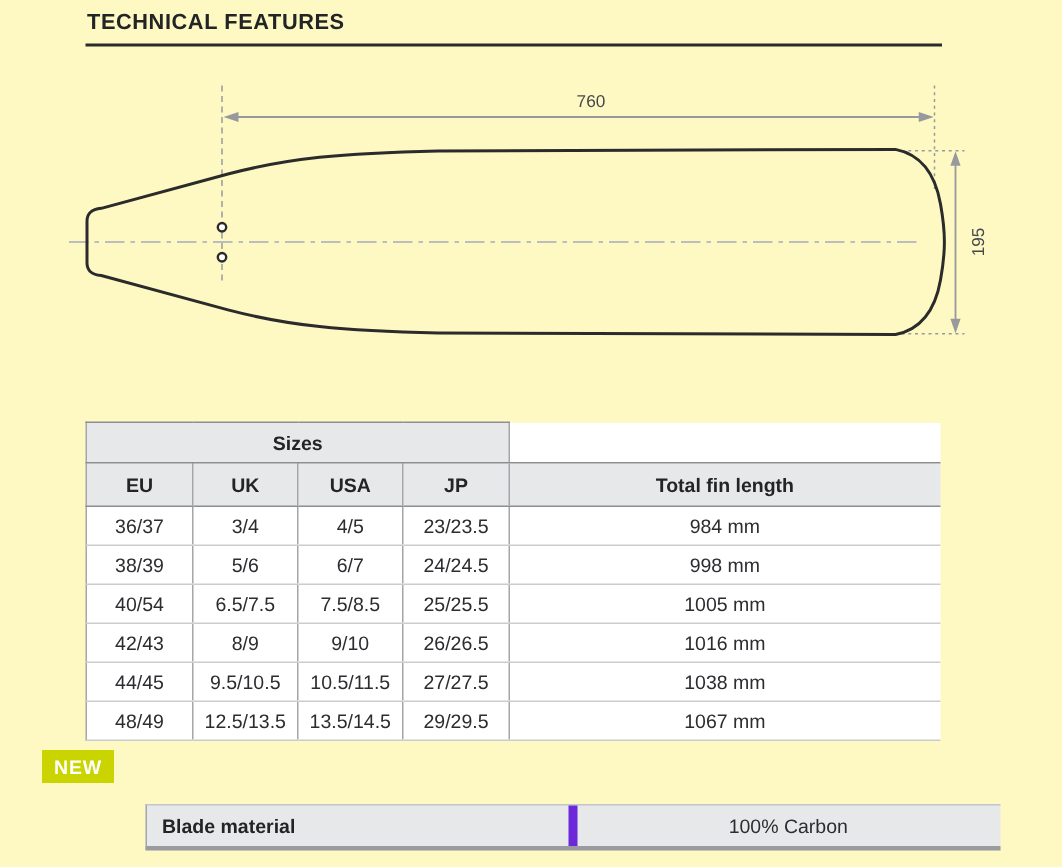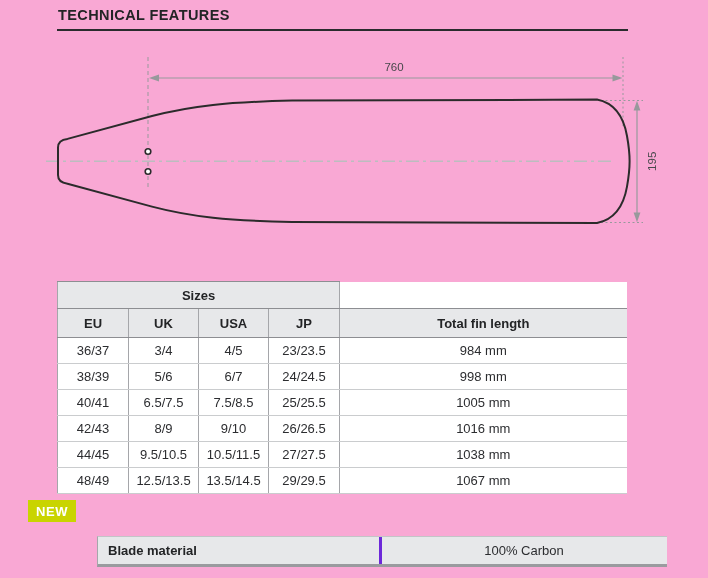--- a/index.html
+++ b/index.html
@@ -1,17 +1,17 @@
 <!DOCTYPE html>
 <html><head>
 <meta charset="utf-8">
 <style>
   html,body { margin:0; padding:0; background:#ffffff; }
   #page {
-    position:relative; width:708px; height:578px; background:#f9a8d4;
+    position:relative; width:708px; height:578px; background:#fef9c3;
     font-family:"Liberation Sans", sans-serif; color:#2c2d30; overflow:hidden;
   }
   .title {
     position:absolute; left:58px; top:7px; font-size:14.5px; font-weight:bold;
     letter-spacing:0.4px; color:#232426;
   }
   .title-underline {
     position:absolute; left:57px; top:29px; width:571px; height:2px; background:#2a2b2d;
   }
   .diagram { position:absolute; left:40px; top:52px; }
@@ -50,21 +50,21 @@
     background:#e7e8ea; display:flex;
     border-top:1px solid #c3c4c7; border-bottom:3px solid #9a9b9f;
     border-left:1px solid #a5a6aa; box-sizing:content-box;margin-left:40px;
   }
   .material-label {
     width:281px; display:flex; align-items:center; padding-left:10px;
     font-size:13px; font-weight:bold; color:#232426; box-sizing:border-box;
   }
   .material-value {
     width:287px; display:flex; align-items:center; justify-content:center;
-    font-size:13px; color:#2c2d30; border-left:3px solid #6d28d9; box-sizing:border-box;
+    font-size:13px; color:#2c2d30; border-left:6px solid #6d28d9; box-sizing:border-box;
   }
 </style>
 </head>
 <body>
 
 <div id="page">
 
   <div class="title">TECHNICAL FEATURES</div>
   <div class="title-underline"></div>
 
@@ -140,21 +140,21 @@
         <td>984 mm</td>
       </tr>
       <tr class="data-row">
         <td>38/39</td>
         <td>5/6</td>
         <td>6/7</td>
         <td>24/24.5</td>
         <td>998 mm</td>
       </tr>
       <tr class="data-row">
-        <td>40/41</td>
+        <td>40/54</td>
         <td>6.5/7.5</td>
         <td>7.5/8.5</td>
         <td>25/25.5</td>
         <td>1005 mm</td>
       </tr>
       <tr class="data-row">
         <td>42/43</td>
         <td>8/9</td>
         <td>9/10</td>
         <td>26/26.5</td>

